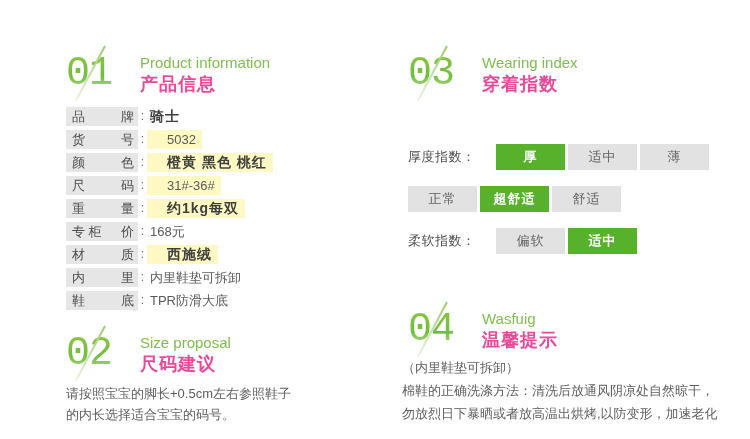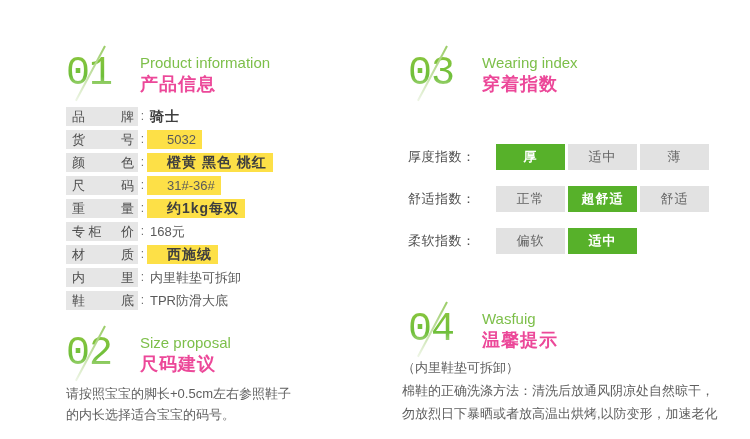--- a/index.html
+++ b/index.html
@@ -107,21 +107,21 @@
     line-height: 19px;
     font-size: 12px;
   }
   .spec-value {
     height: 19px;
     line-height: 19px;
     padding: 0 6px 0 3px;
     white-space: nowrap;
     color: #555555;
   }
-  .spec-value.tint { background: #fde047; padding-left: 20px; }
+  .spec-value.tint { background: #fef9c3; padding-left: 20px; }
   .spec-value.big {
     font-size: 14px;
     font-weight: bold;
     color: #3f3f3f;
     letter-spacing: 1px;
   }
   .spec-value.med {
     font-size: 13px;
     color: #5a5a5a;
   }
@@ -285,21 +285,20 @@
   <div class="idx-row" style="left:408px; top:144px;">
     <div class="idx-label">厚度指数：</div>
     <div class="idx-cells">
       <div class="idx-cell on">厚</div>
       <div class="idx-cell">适中</div>
       <div class="idx-cell">薄</div>
     </div>
   </div>
 
   <div class="idx-row" style="left:408px; top:186px;">
-    <div class="idx-label">舒适指数：</div>
     <div class="idx-cells">
       <div class="idx-cell">正常</div>
       <div class="idx-cell on">超舒适</div>
       <div class="idx-cell">舒适</div>
     </div>
   </div>
 
   <div class="idx-row" style="left:408px; top:228px;">
     <div class="idx-label">柔软指数：</div>
     <div class="idx-cells">

